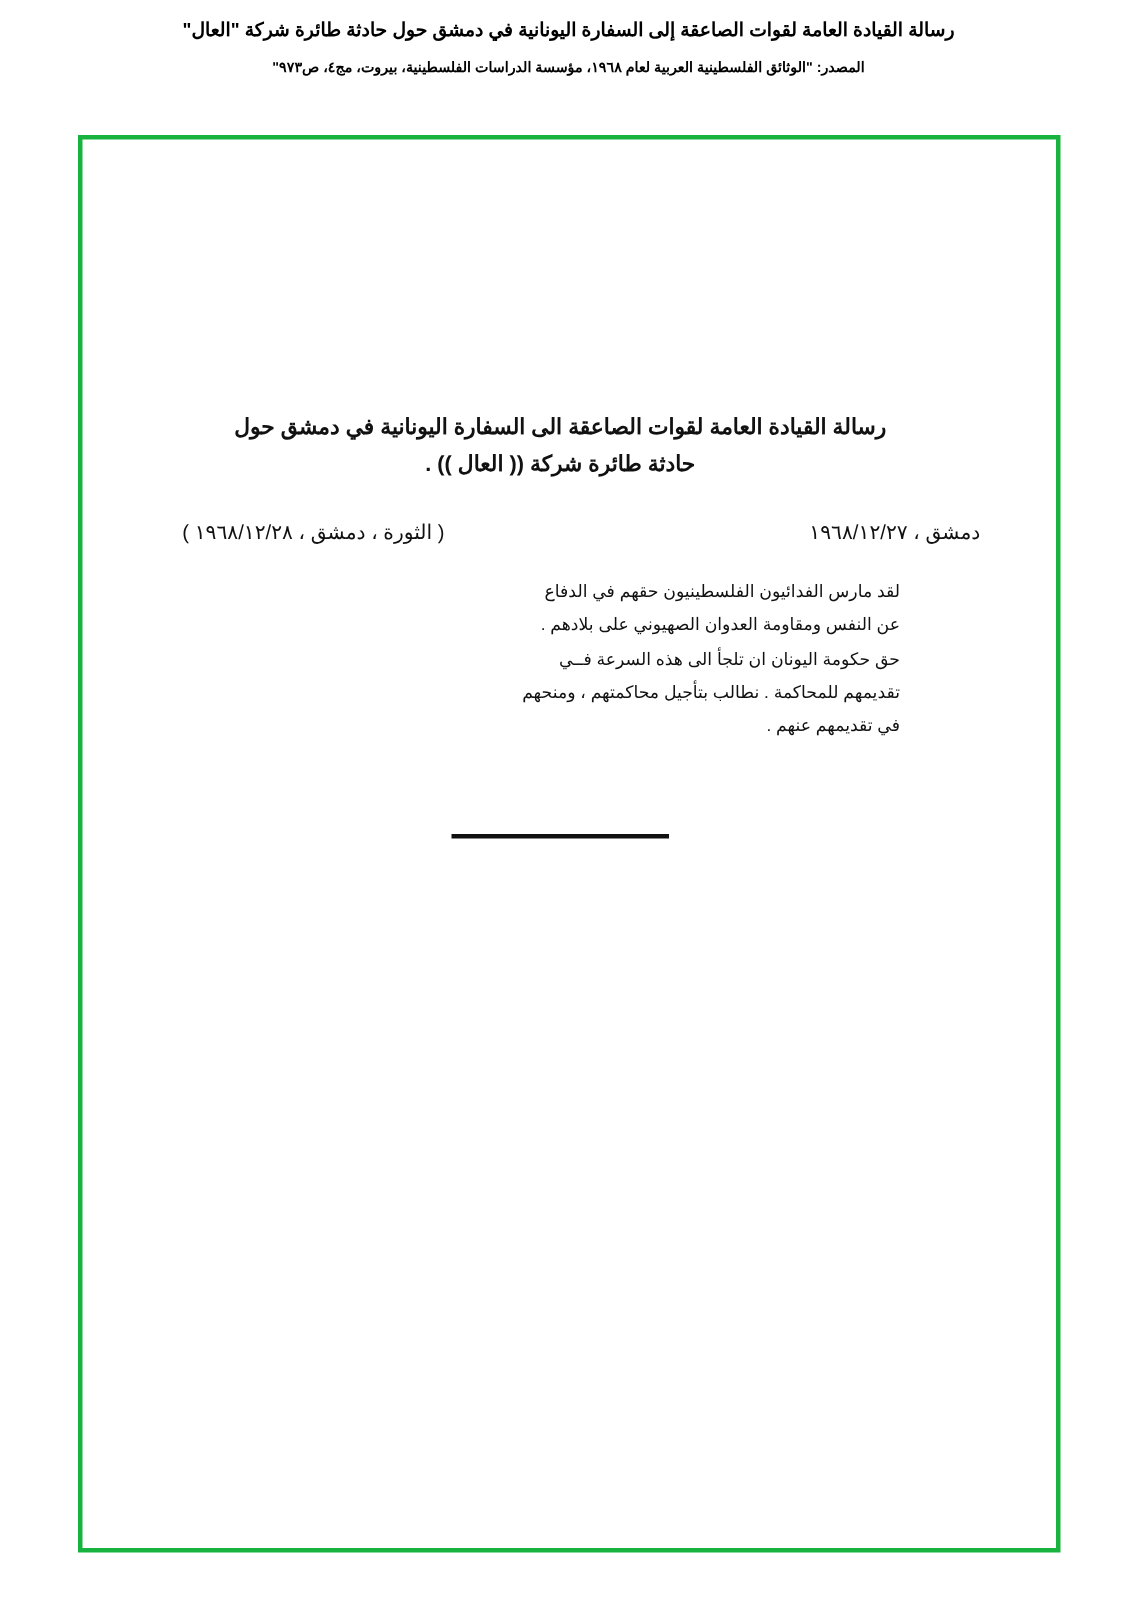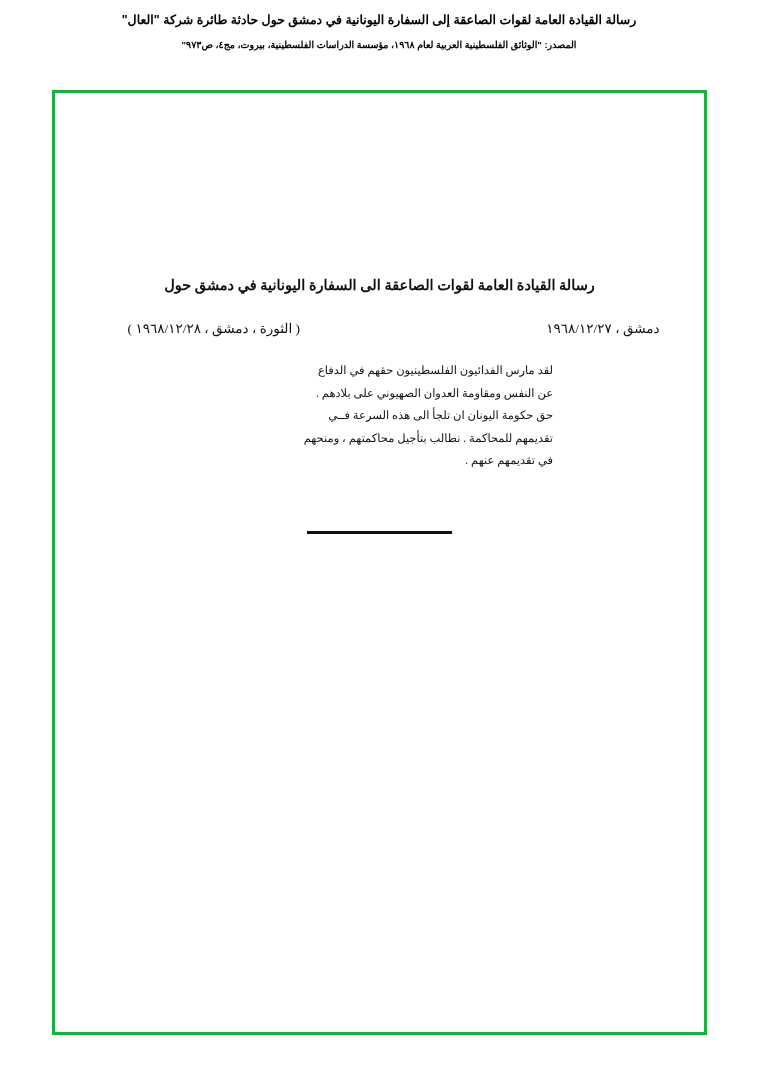--- a/index.html
+++ b/index.html
@@ -47,25 +47,24 @@
     top: 90px;
     width: 655px;
     height: 945px;
     border: 3px solid #17b33e;
     background: #ffffff;
     box-sizing: border-box;
   }
   .letter-body {
     position: absolute;
     left: 0;
-    right: 0;
+    right: 12px;
     top: 180px;
     padding: 0 38px 0 38px;
     direction: rtl;
-    font-family: Liberation Serif, serif;
   }
   .letter-title {
     text-align: center;
     font-size: 14.5px;
     font-weight: bold;
     line-height: 1.75;
     color: #111;
     margin: 0 auto;
     width: 540px;
   }
@@ -85,21 +84,21 @@
     font-weight: normal;
     text-align: center;
   }
   .dateline .left-ref {
     font-weight: normal;
     margin-left: 28px;
   }
   .para-block {
     margin-top: 22px;
     width: 330px;
-    margin-right: 113px;
+    margin-right: 54px;
     font-size: 11.5px;
     line-height: 1.95;
     color: #111;
     text-align: justify;
   }
   .para-block p {
     margin: 0;
   }
   .para-block p + p {
     margin-top: 16px;
@@ -124,20 +123,21 @@
     <div class="title">رسالة القيادة العامة لقوات الصاعقة إلى السفارة اليونانية في دمشق حول حادثة طائرة شركة "العال"</div>
     <div class="source">المصدر: "الوثائق الفلسطينية العربية لعام ١٩٦٨، مؤسسة الدراسات الفلسطينية، بيروت، مج٤، ص٩٧٣"</div>
   </div>
 
   <div class="scan-frame">
 
     <div class="letter-body">
 
       <div class="letter-title">
         <span class="para-line">رسالة القيادة العامة لقوات الصاعقة الى السفارة اليونانية في دمشق حول</span>
+        <span class="para-line">حادثة طائرة شركة (( العال )) .</span>
       </div>
 
       <div class="dateline">
         <span class="right-date">دمشق ، ١٩٦٨/١٢/٢٧</span>
         <span class="left-ref">( الثورة ، دمشق ، ١٩٦٨/١٢/٢٨ )</span>
       </div>
 
       <div class="para-block">
         <p>
           <span class="para-line">لقد مارس الفدائيون الفلسطينيون حقهم في الدفاع</span>

